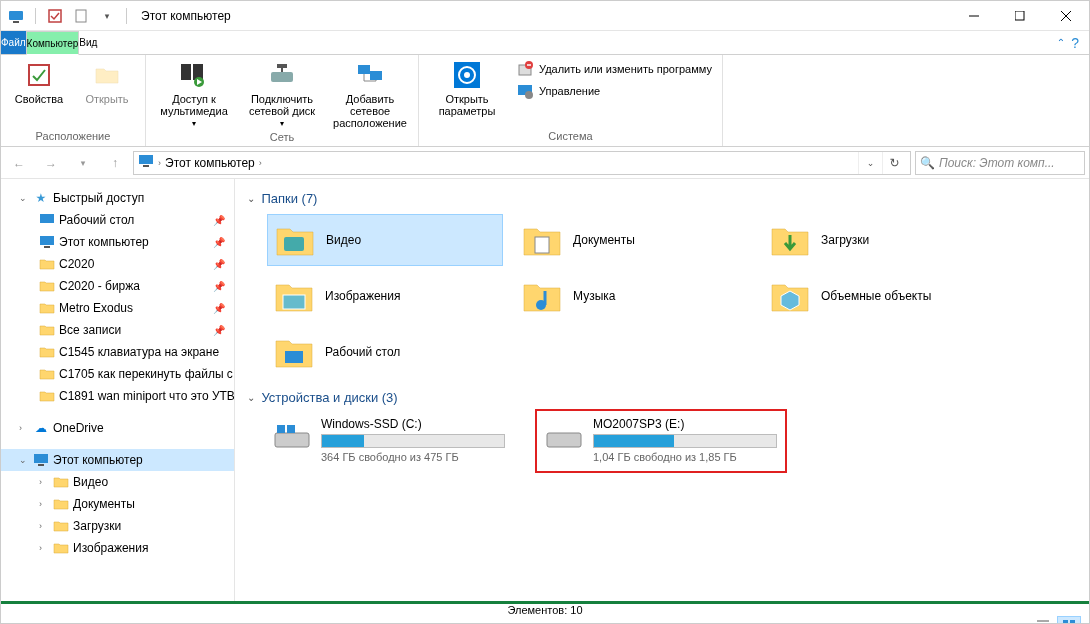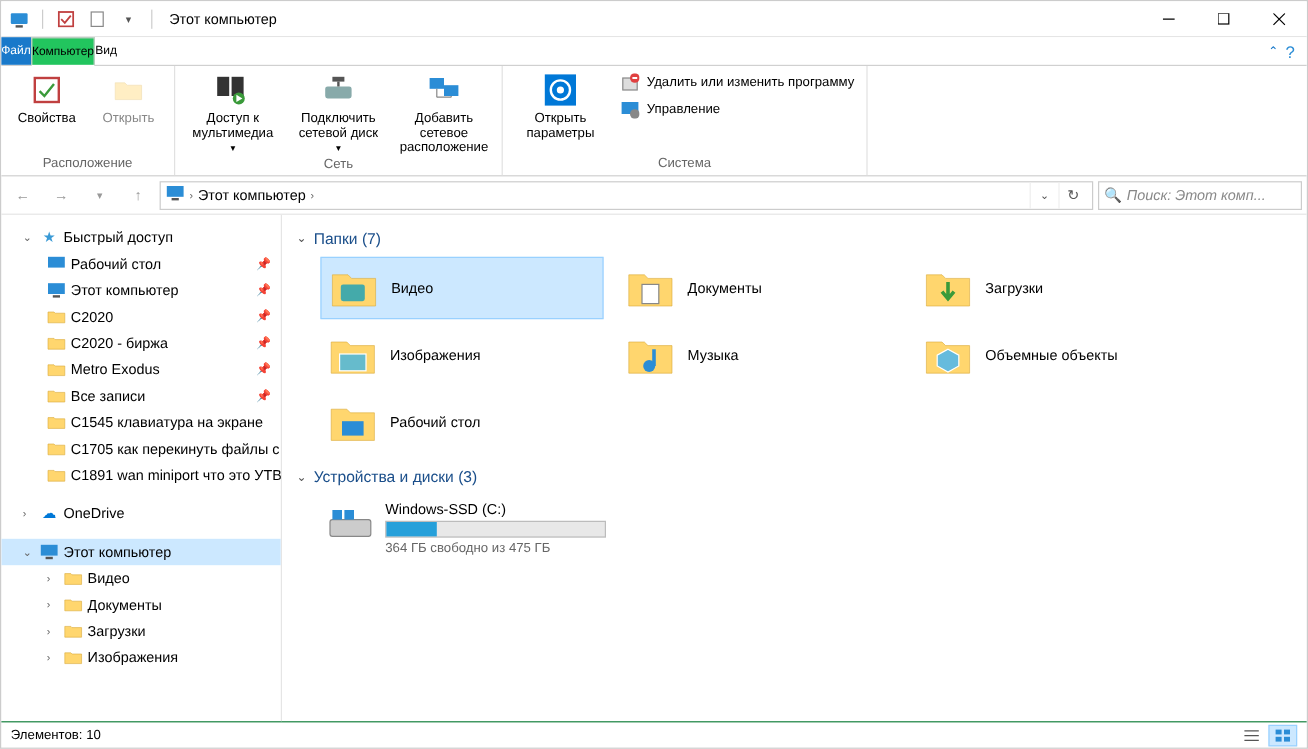--- a/index.html
+++ b/index.html
@@ -12,21 +12,21 @@
 .title-sep { width: 1px; height: 16px; background: #ccc; margin: 0 4px; }
 .title-text { margin-left: 6px; flex: 1; }
 .win-controls { display: flex; }
 .win-btn { width: 46px; height: 30px; display: flex; align-items: center; justify-content: center; }
 .win-btn svg { width: 10px; height: 10px; }
 
 
 .tabs-row { height: 24px; display: flex; align-items: stretch; background: #fff; border-bottom: 1px solid #d0d0d0; }
 .tab { padding: 0 0; display: flex; align-items: center; font-size: 10px; cursor: default; }
 .tab.file { background: #1979ca; color: #fff; }
-.tab.active { border: 1px solid #d0d0d0; border-bottom: 1px solid #fff; background: #22c55e; margin-bottom: -1px; }
+.tab.active { border: 1px solid #d0d0d0; border-bottom: 1px solid #fff; background: #86efac; margin-bottom: -1px; }
 .ribbon-toggle { margin-left: auto; padding: 0 10px; display: flex; align-items: center; gap: 6px; color: #1979ca; }
 
 
 .ribbon { height: 92px; background: #fff; border-bottom: 1px solid #d0d0d0; display: flex; }
 .rgroup { border-right: 1px solid #e1e1e1; padding: 2px 6px 0 6px; display: flex; flex-direction: column; align-items: center; }
 .rgroup-content { display: flex; gap: 4px; flex: 1; align-items: flex-start; }
 .rbig { width: 64px; display: flex; flex-direction: column; align-items: center; text-align: center; font-size: 11px; gap: 2px; padding-top: 2px; }
 .rbig.wide { width: 84px; }
 .rbig .ico { width: 32px; height: 32px; display: flex; align-items: center; justify-content: center; }
 .rbig.disabled { color: #888; }
@@ -70,21 +70,21 @@
 .drive-item { width: 244px; height: 56px; display: flex; align-items: flex-start; gap: 10px; padding: 4px 6px; }
 .drive-item.highlight { outline: 2px solid #e02020; outline-offset: 2px; }
 .drive-ico { width: 38px; height: 38px; margin-top: 2px; }
 .drive-info { flex: 1; display: flex; flex-direction: column; gap: 3px; }
 .drive-name { font-size: 12px; }
 .drive-bar { width: 100%; height: 14px; border: 1px solid #bcbcbc; background: #e8e8e8; position: relative; }
 .drive-fill { height: 100%; background: #26a0da; }
 .drive-free { font-size: 11px; color: #666; }
 
 
-.status-bar { height: 22px; border-top: 1px solid #15803d; display: flex; align-items: center; padding: 0 8px; font-size: 11px; }
+.status-bar { height: 22px; border-top: 3px solid #15803d; display: flex; align-items: center; padding: 0 8px; font-size: 11px; flex-direction: column; }
 .status-right { margin-left: auto; display: flex; gap: 2px; }
 .view-btn { width: 24px; height: 18px; display: flex; align-items: center; justify-content: center; border: 1px solid transparent; }
 .view-btn.active { background: #cce8ff; border-color: #99d1ff; }
 
 
 .folder-svg { fill: #ffd66e; stroke: #d9a93a; stroke-width: 0.5; }
 .monitor-svg { fill: #2b8dd6; }
 </style>
 </head>
 <body>
@@ -492,20 +492,32 @@
               <rect x="14" y="6" width="8" height="8" fill="#2b8dd6"></rect>
             </svg></span>
         <div class="drive-info">
           <div class="drive-name">Windows-SSD (C:)</div>
           <div class="drive-bar">
               <div class="drive-fill" style="width:23%"></div>
             </div>
           <div class="drive-free">364 ГБ свободно из 475 ГБ</div>
         </div>
       </div>
+      <div class="drive-item highlight">
+        <span class="drive-ico"><svg width="38" height="38">
+              <rect x="2" y="14" width="34" height="14" fill="#ccc" stroke="#888" rx="2"></rect>
+            </svg></span>
+        <div class="drive-info">
+          <div class="drive-name">MO2007SP3 (E:)</div>
+          <div class="drive-bar">
+              <div class="drive-fill" style="width:44%"></div>
+            </div>
+          <div class="drive-free">1,04 ГБ свободно из 1,85 ГБ</div>
+        </div>
+      </div>
     </div>
   </div>
 </div>
 
 <div class="status-bar">
   <span>Элементов: 10</span>
   <div class="status-right">
     <div class="view-btn">
         <svg width="14" height="12">
           <line x1="1" y1="2" x2="13" y2="2" stroke="#555"></line>

